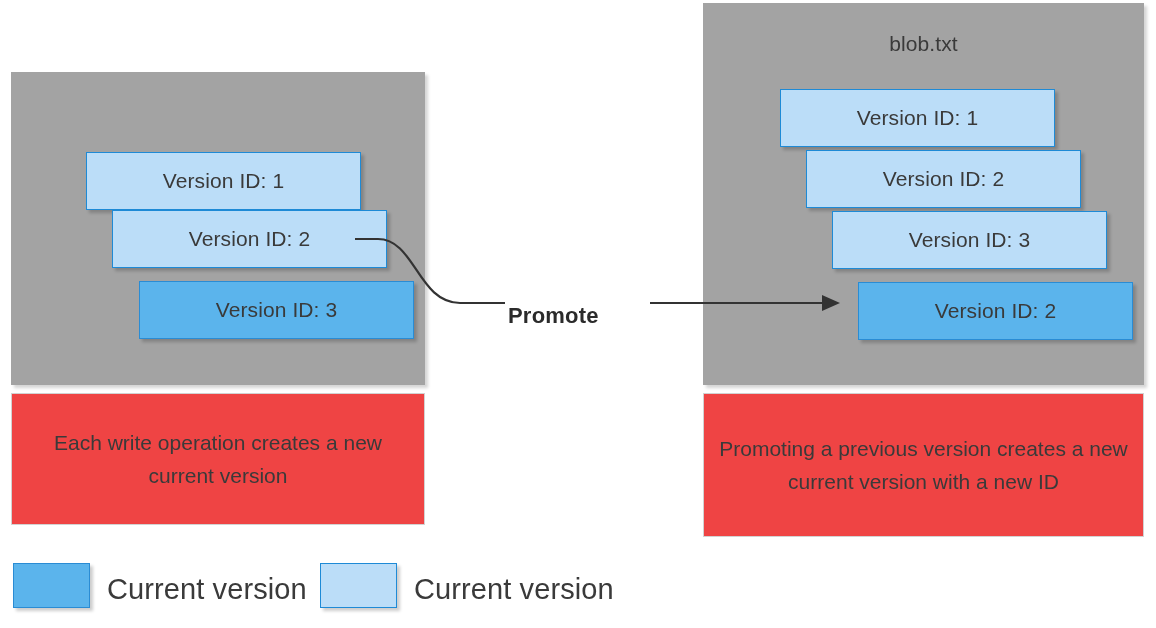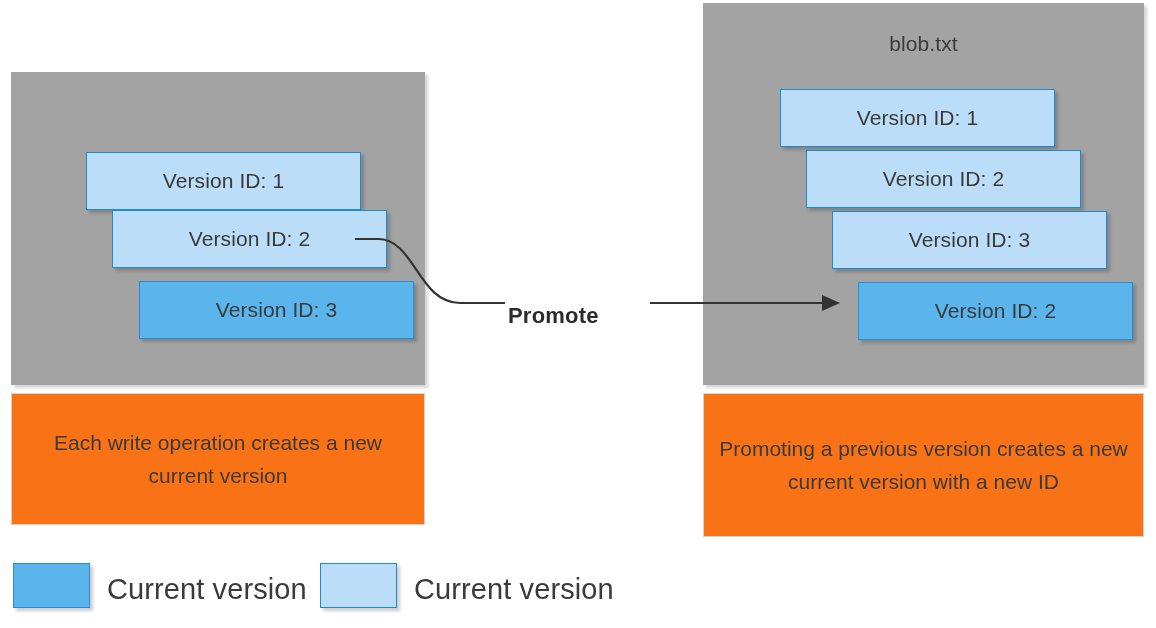--- a/index.html
+++ b/index.html
@@ -67,21 +67,21 @@
   
   #r-v1 { left: 748px; top: 89px;  width: 275px; height: 58px; }
   #r-v2 { left: 774px; top: 150px; width: 275px; height: 58px; }
   #r-v3 { left: 800px; top: 211px; width: 275px; height: 58px; }
   #r-v4 { left: 826px; top: 282px; width: 275px; height: 58px; }
 
   
   .caption {
     position: absolute;
     box-sizing: border-box;
-    background: #f97316;
+    background: #ef4444;
     border: 1px solid #d2d2d2;
     display: flex;
     align-items: center;
     justify-content: center;
     text-align: center;
     font-size: 21px;
     line-height: 33px;
     color: #3a3a3a;
     padding: 8px 12px;
   }

